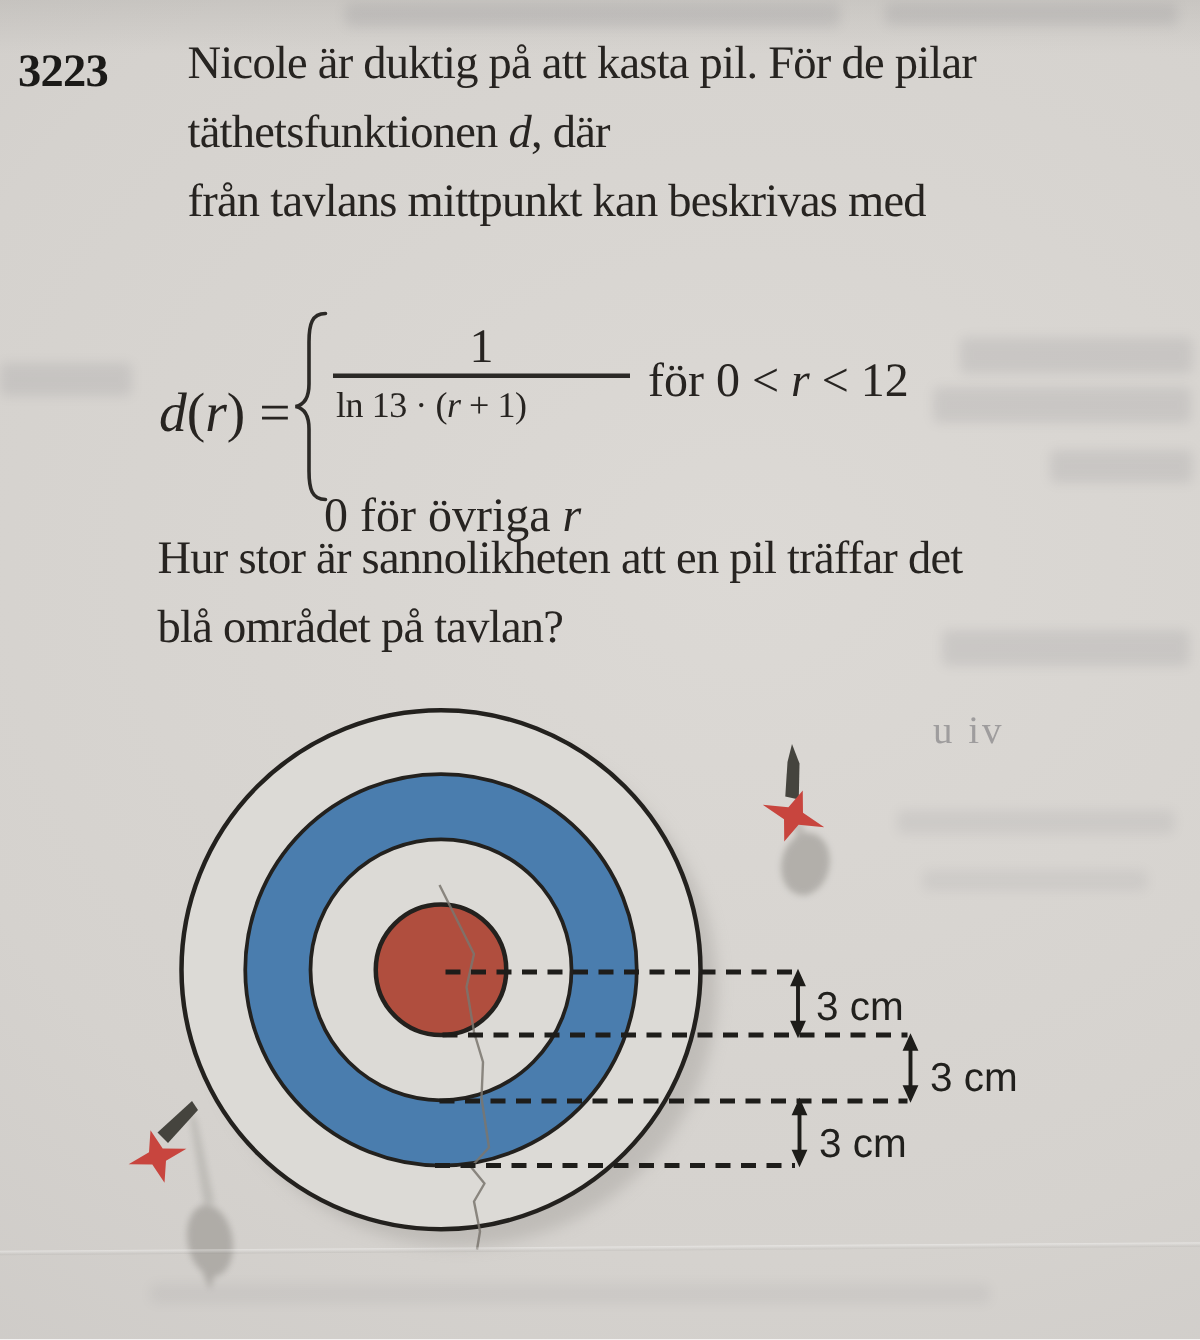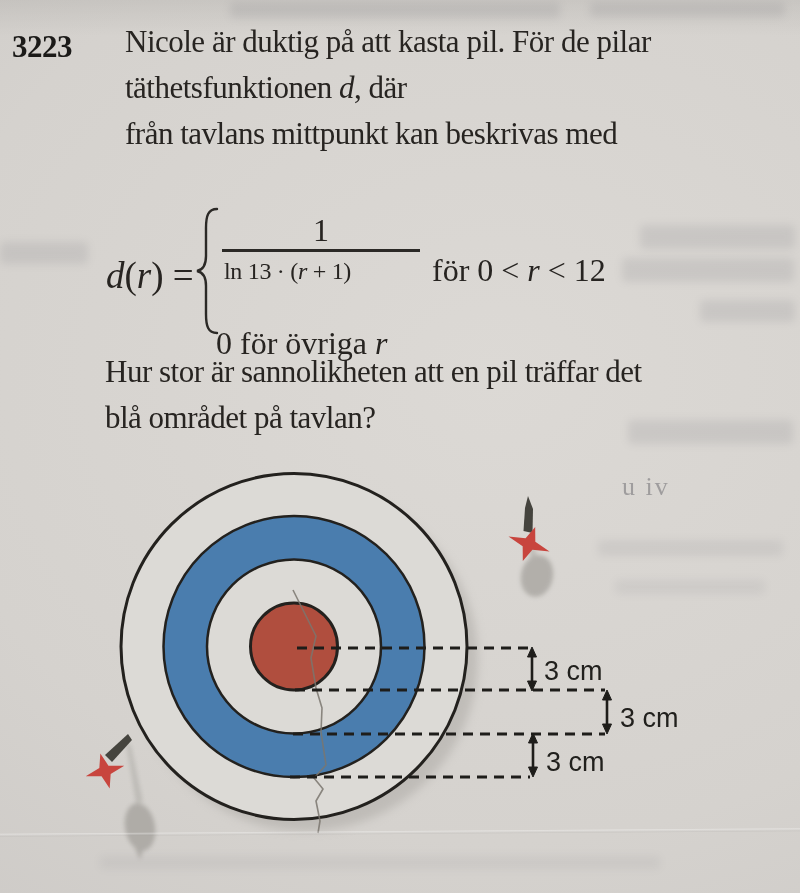--- a/index.html
+++ b/index.html
@@ -20,21 +20,21 @@
   }
   .textblock{position:absolute;left:105px;font-size:31px;letter-spacing:-0.5px;line-height:46px;color:#272421;}
   .statement{top:19px;margin-left:20px;}
   .question{top:349px;}
   .it{font-style:italic;}
   .fx{position:absolute;color:#272421;}
   .lhs{left:106px;top:254px;font-size:37px;text-align:right;}
   .numerator{left:224px;top:212px;width:194px;text-align:center;font-size:32px;}
   .fracbar{position:absolute;left:222px;top:249px;width:198px;height:2.6px;background:#2b2926;}
   .denominator{left:224px;top:258px;font-size:24px;letter-spacing:-0.3px;}
-  .condition{left:432px;top:252px;font-size:32px;text-align:right;}
+  .condition{left:432px;top:235px;font-size:32px;text-align:right;}
   .case2{left:216px;top:297px;font-size:32px;margin-top:28px;}
   .bracewrap{position:absolute;left:196px;top:206px;width:24px;height:130px;}
   .crease{
     position:absolute;left:0;top:831px;width:800px;height:3px;
     background:linear-gradient(to bottom, rgba(255,255,255,.4), rgba(120,118,114,.12));
     transform:rotate(-0.4deg);
   }
   .bleedtext{
     position:absolute;left:622px;top:472px;font-size:26px;
     color:rgba(62,62,70,.38);letter-spacing:2px;

